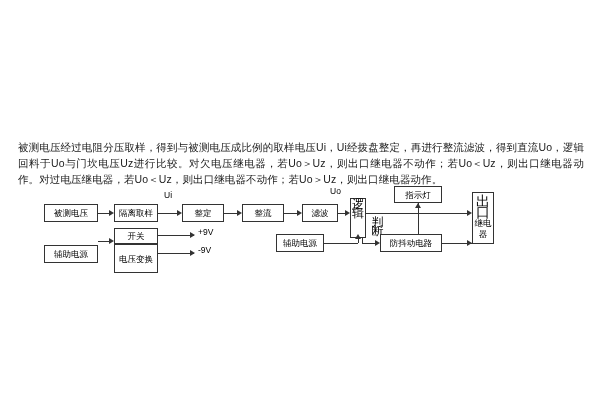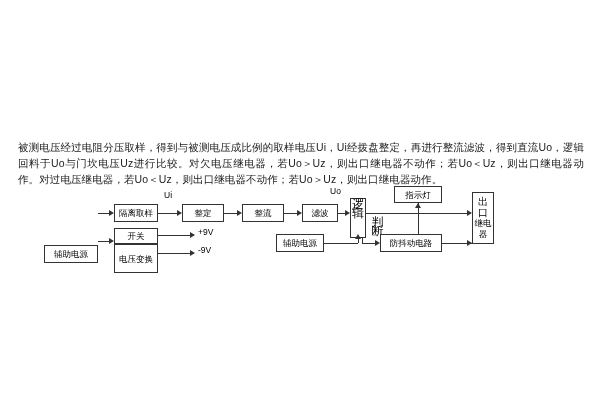--- a/index.html
+++ b/index.html
@@ -98,38 +98,39 @@
 </style>
 </head>
 <body>
 
 <div id="page">
 
   <p class="paragraph">被测电压经过电阻分压取样，得到与被测电压成比例的取样电压Ui，Ui经拨盘整定，再进行整流滤波，得到直流Uo，逻辑回料于Uo与门坎电压Uz进行比较。对欠电压继电器，若Uo＞Uz，则出口继电器不动作；若Uo＜Uz，则出口继电器动作。对过电压继电器，若Uo＜Uz，则出口继电器不动作；若Uo＞Uz，则出口继电器动作。</p>
 
   <div class="diagram">
 
+    <div class="box" style="left:26px; top:16px; width:54px; height:18px;">被测电压</div>
 
     <div class="box" style="left:96px; top:16px; width:44px; height:18px;">隔离取样</div>
 
     <div class="box" style="left:164px; top:16px; width:42px; height:18px;">整定</div>
 
     <div class="box" style="left:224px; top:16px; width:42px; height:18px;">整流</div>
 
     <div class="box" style="left:284px; top:16px; width:36px; height:18px;">滤波</div>
 
     <div class="box two-line" style="left:332px; top:10px; width:16px; height:40px;">
       <span class="vlabel" style="position:static; width:auto;">逻辑</span>
       <span class="vlabel" style="position:static; width:auto;padding-left:39px;">判断</span>
     </div>
 
     <div class="box" style="left:376px; top:-2px; width:48px; height:17px;">指示灯</div>
 
     <div class="box two-line" style="left:454px; top:4px; width:22px; height:52px;">
-      <span style="font-size:10px; line-height:11px;">出口</span>
+      <span style="font-size:14px; line-height:11px;">出口</span>
       <span style="font-size:8.5px; line-height:11px;">继电</span>
       <span style="font-size:8.5px; line-height:11px;">器</span>
     </div>
 
     <div class="box" style="left:26px; top:44px; width:54px; height:18px;margin-top:13px;">辅助电源</div>
 
     <div class="box" style="left:96px; top:40px; width:44px; height:16px;">开关</div>
     <div class="box" style="left:96px; top:56px; width:44px; height:29px;">电压变换</div>
 
     <div class="label" style="left:180px; top:39px;">+9V</div>

